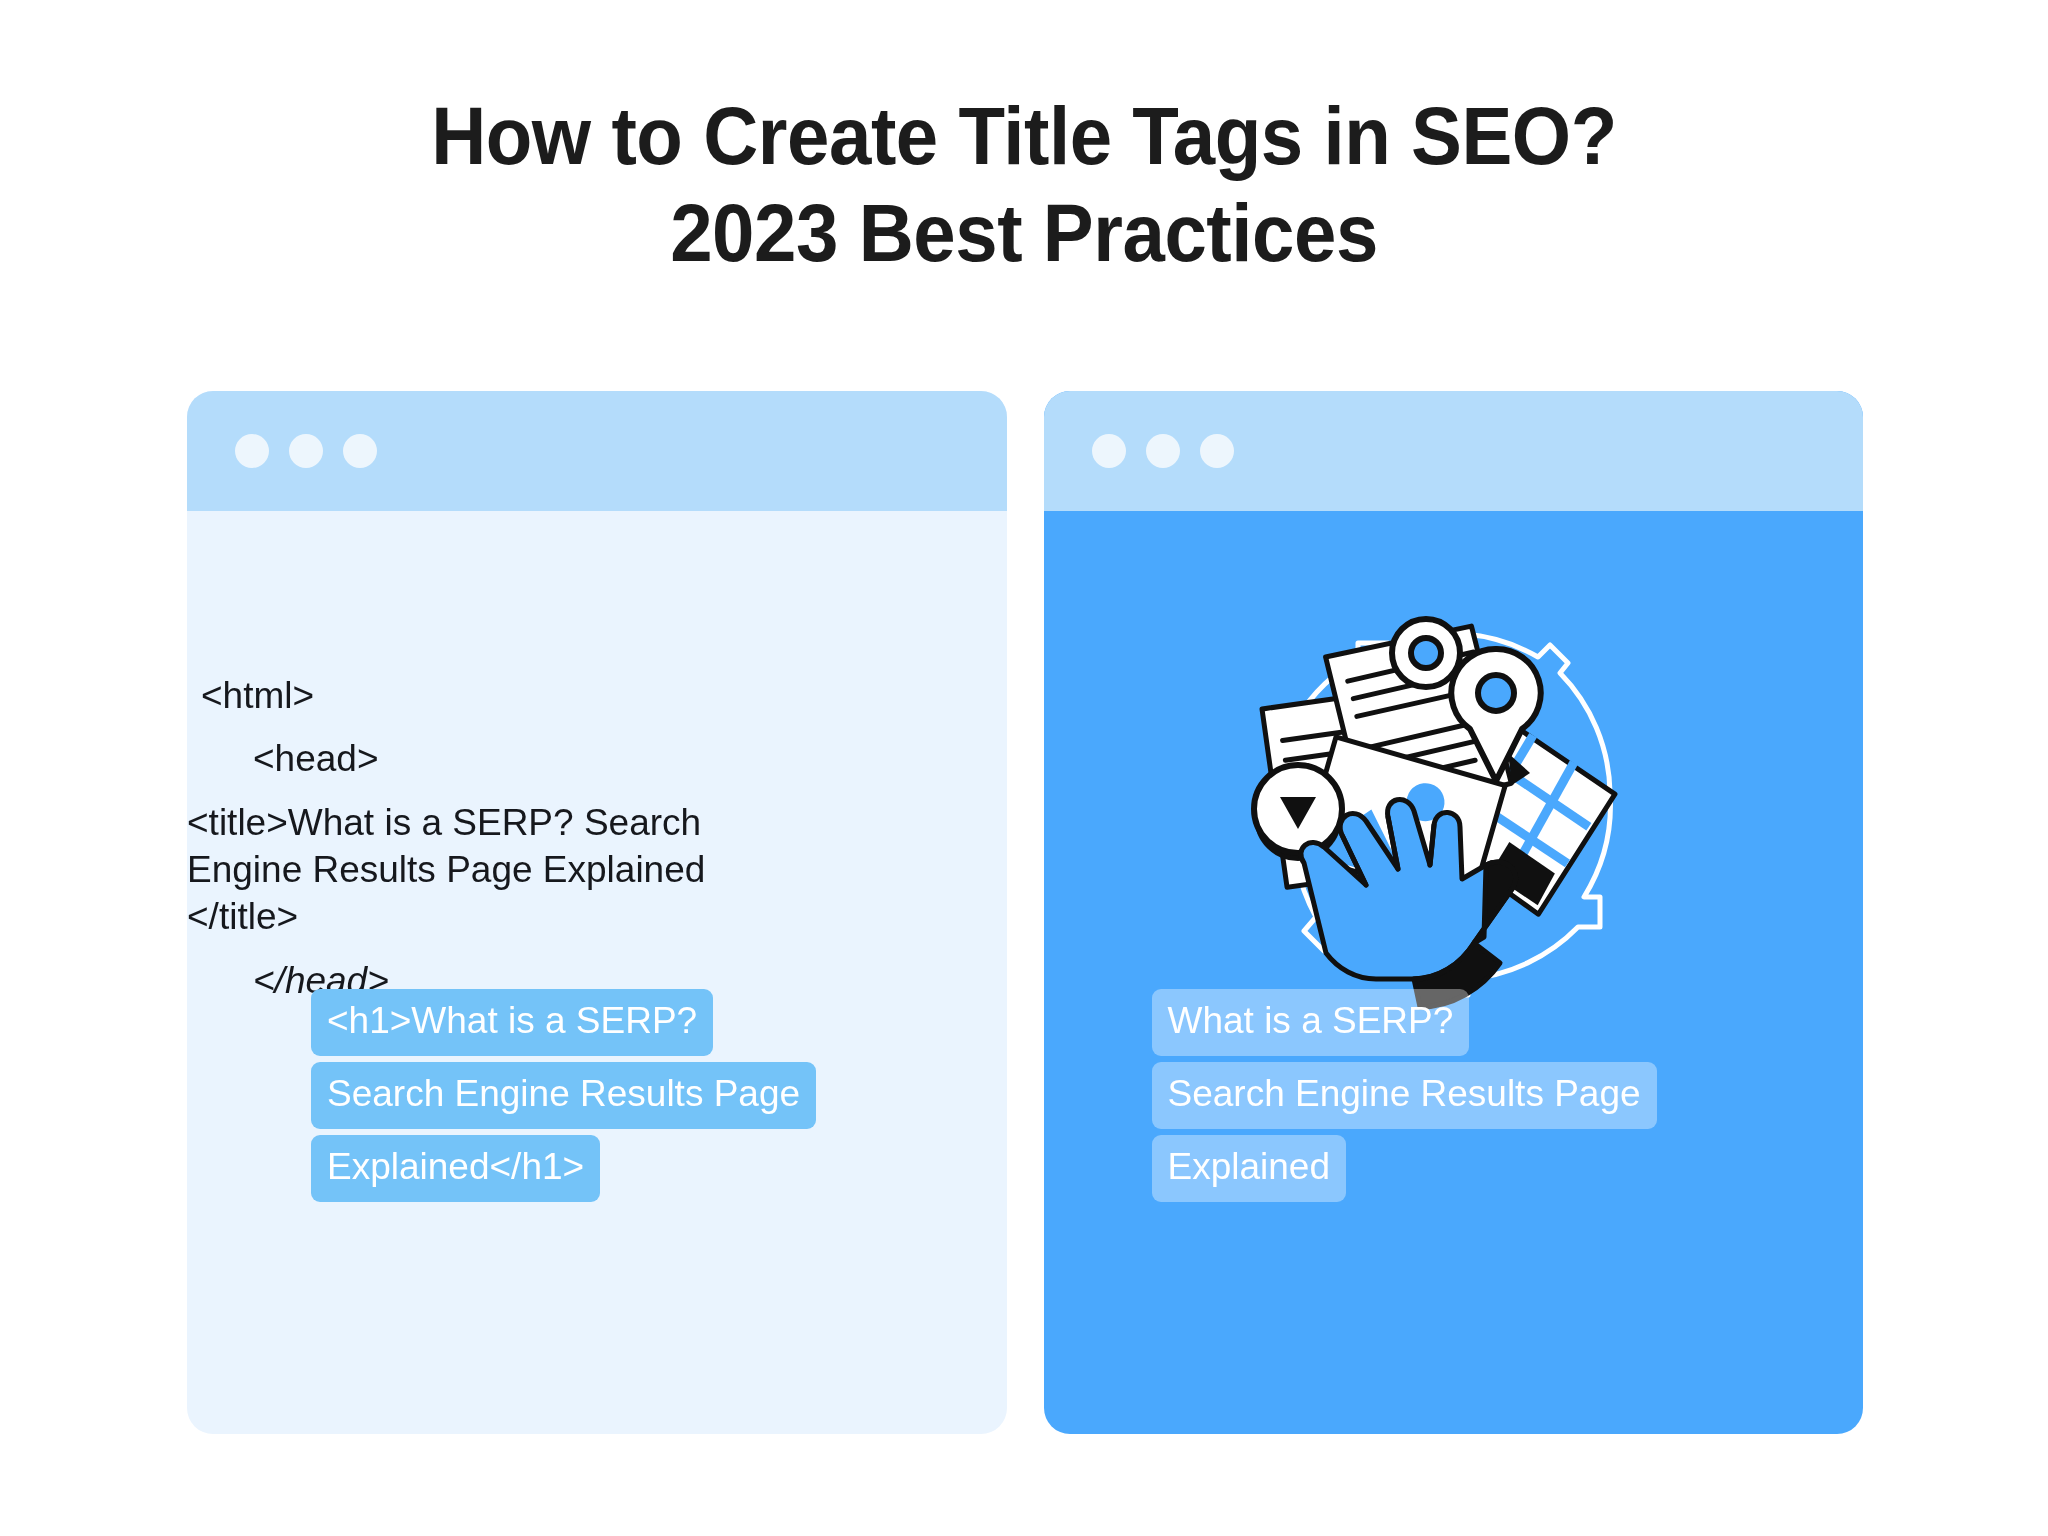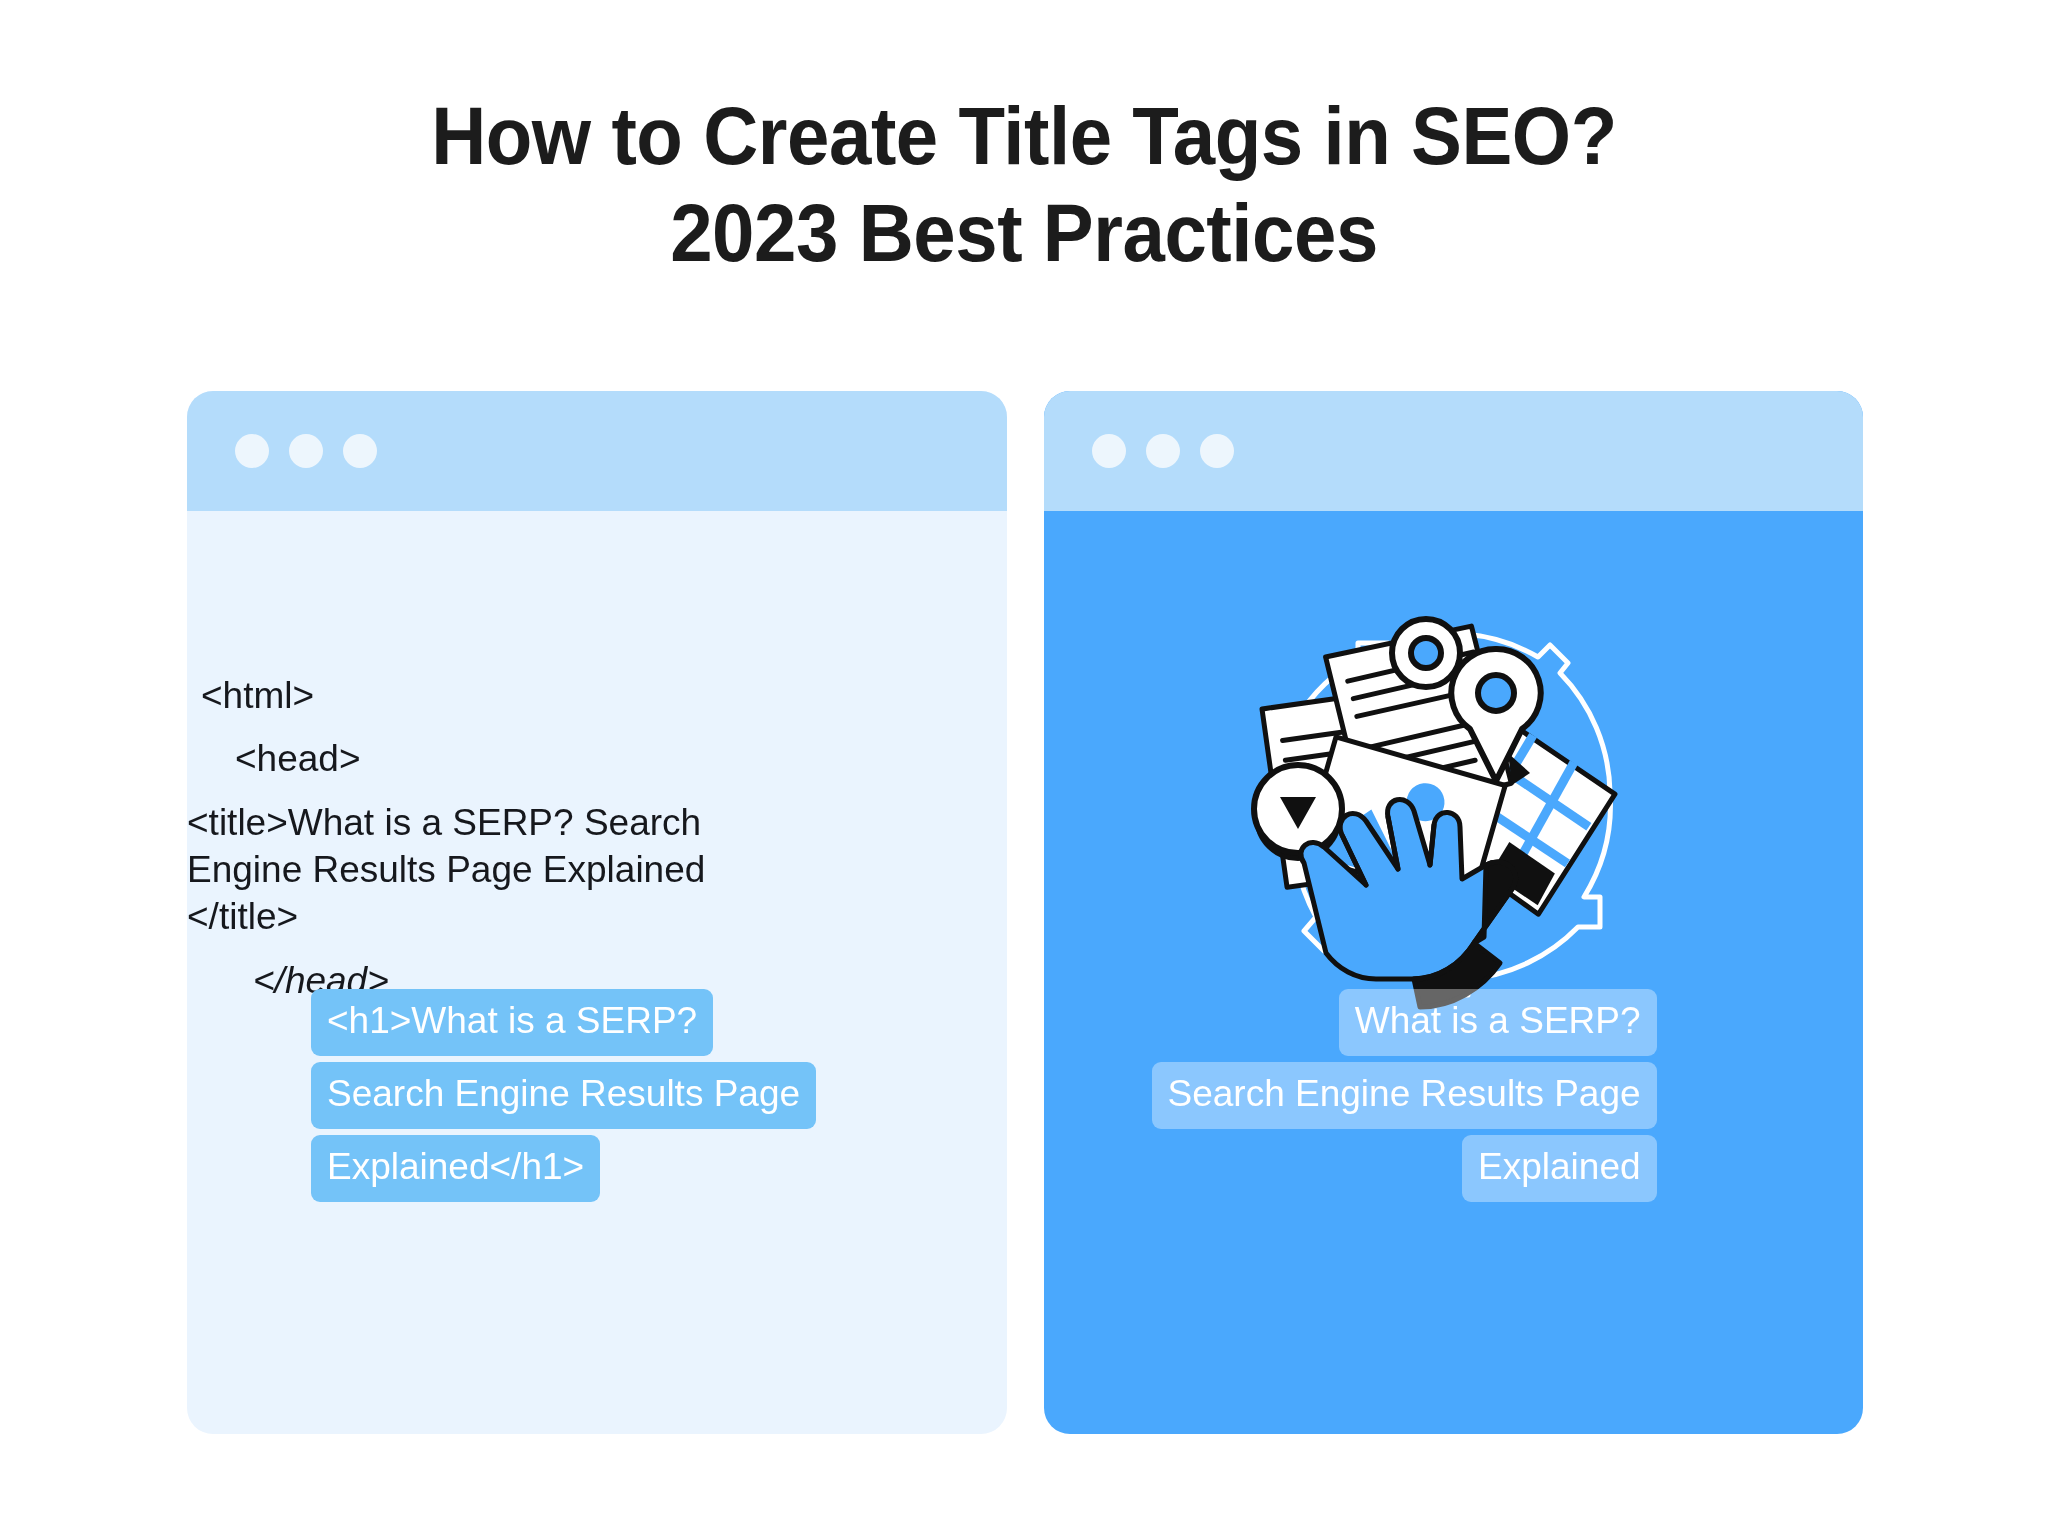--- a/index.html
+++ b/index.html
@@ -89,37 +89,36 @@
     top: 117px;
     width: 100%;
     color: #16181d;
     font-family: "Liberation Sans", sans-serif;
     font-size: 37px;
     line-height: 1.28;
     font-weight: 400;
   }
   .code-line { white-space: pre-wrap; }
   .ind-0 { padding-left: 14px; margin-bottom: 16px; }
-  .ind-1 { padding-left: 48px; margin-bottom: 16px; }
+  .ind-1 { padding-left: 66px; margin-bottom: 16px; }
   .ind-2 { margin-bottom: 16px; width: 610px; }
   .ind-1b { padding-left: 66px; font-style: italic; }
 
   
   .chips {
     position: absolute;
     left: 124px;
     top: 434px;
     display: flex;
     flex-direction: column;
     align-items: flex-start;
     gap: 6px;
   }
   .chips-right {
     left: 108px;
-    align-items: flex-end;
   }
   .chip {
     display: inline-block;
     font-size: 37px;
     line-height: 1;
     color: #ffffff;
     padding: 13px 16px 17px 16px;
     border-radius: 9px;
     white-space: nowrap;
   }

